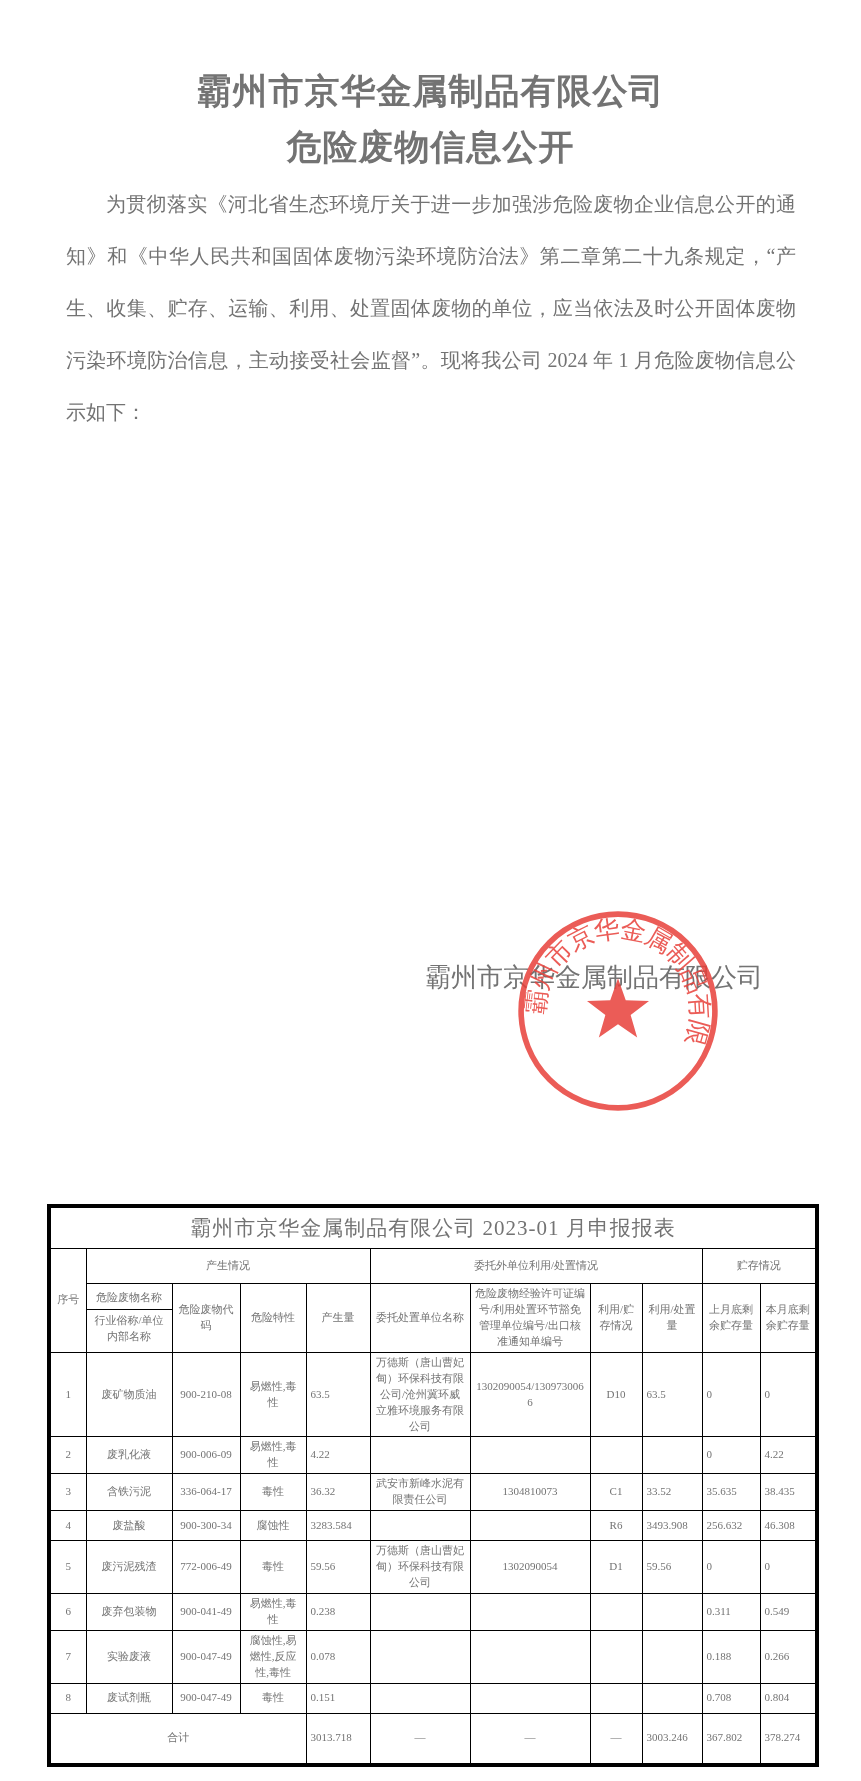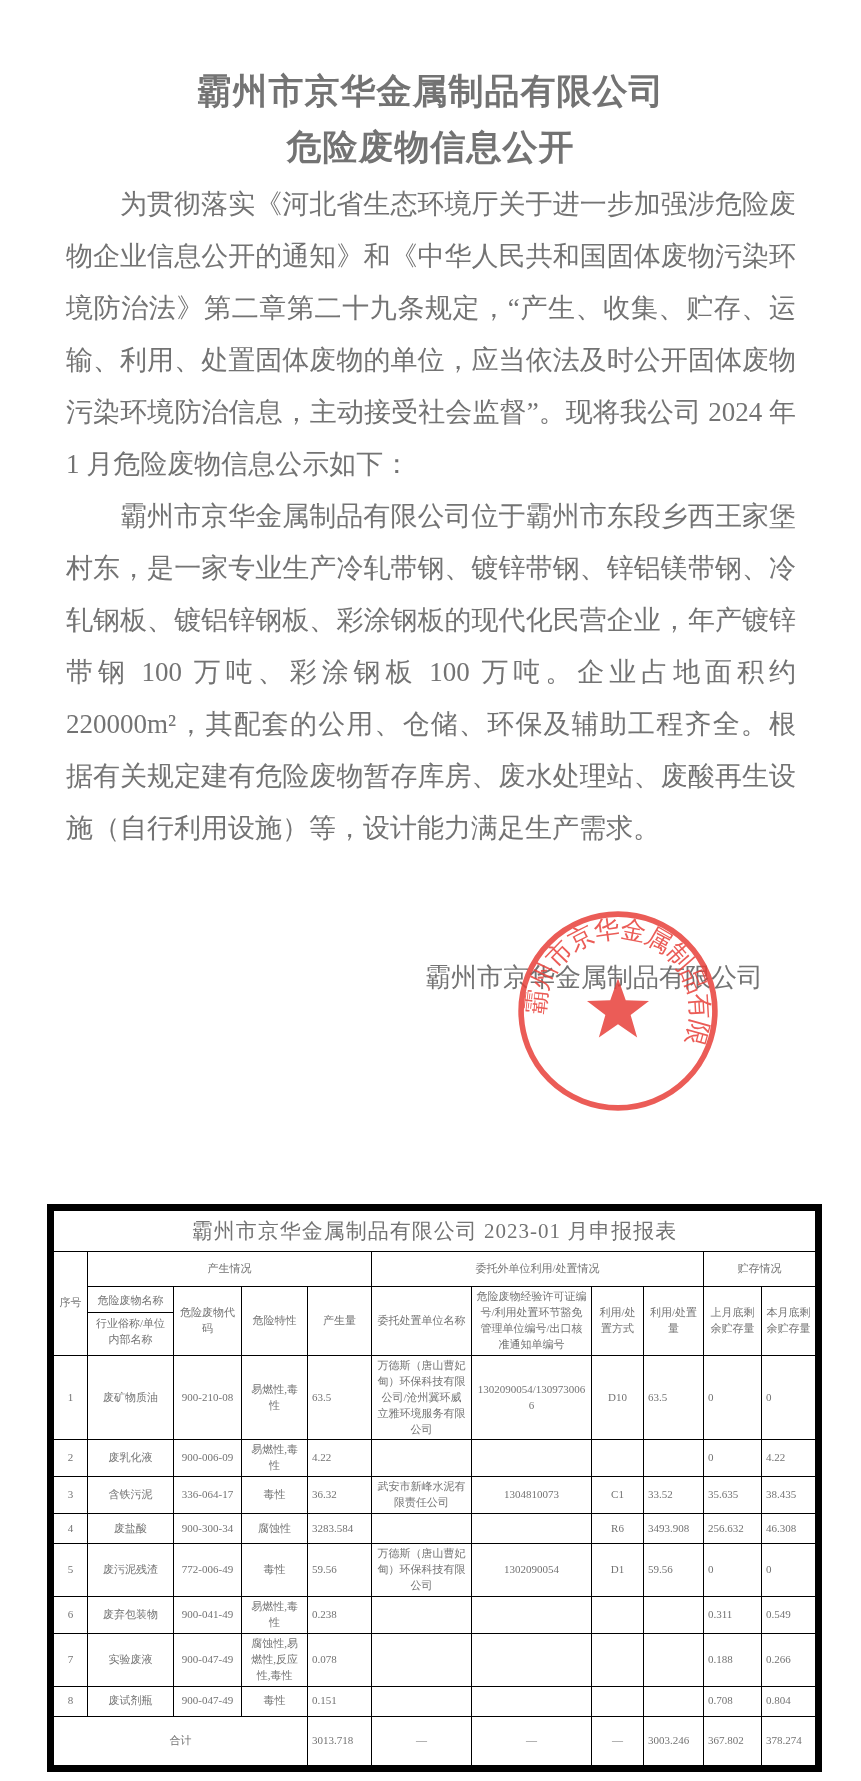--- a/index.html
+++ b/index.html
@@ -14,21 +14,21 @@
   }
   
   .doc-title{
     position:absolute;top:48px;left:0;width:100%;
     text-align:center;font-weight:700;
     font-size:35px;line-height:56px;letter-spacing:1px;
   }
   
   .doc-body{
     position:absolute;top:162px;left:66px;width:730px;
-    font-size:27px;line-height:52px;
+    font-size:20px;line-height:52px;
     text-align:justify;
   }
   .doc-body p{margin:0;text-indent:2em;}
   
   .signature{
     position:absolute;top:946px;right:98px;
     text-align:right;font-size:26px;line-height:32px;
     z-index:1;
   }
   .signature .sig-date{margin-top:28px;}
@@ -38,21 +38,21 @@
     width:204px;height:204px;
     z-index:2;opacity:.85;pointer-events:none;
   }
   
   .report-table-wrap{
     position:absolute;left:47px;top:1188px;width:768px;
   }
   table.report{
     width:768px;border-collapse:collapse;table-layout:fixed;
     font-size:11px;line-height:1.45;
-    border:7px solid #000000;
+    border:4px solid #000000;
   }
   table.report th,table.report td{
     border:1px solid #000;
     padding:2px 4px;
     vertical-align:middle;
     font-weight:400;
     word-break:break-all;
     overflow:hidden;
   }
   th.t-title{
@@ -82,21 +82,20 @@
 
 <div id="page">
 
   <div class="doc-title">
     <div>霸州市京华金属制品有限公司</div>
     <div>危险废物信息公开</div>
   </div>
 
   <div class="doc-body">
     <p>为贯彻落实《河北省生态环境厅关于进一步加强涉危险废物企业信息公开的通知》和《中华人民共和国固体废物污染环境防治法》第二章第二十九条规定，“产生、收集、贮存、运输、利用、处置固体废物的单位，应当依法及时公开固体废物污染环境防治信息，主动接受社会监督”。现将我公司 2024 年 1 月危险废物信息公示如下：</p>
-    <p>霸州市京华金属制品有限公司位于霸州市东段乡西王家堡村东，是一家专业生产冷轧带钢、镀锌带钢、锌铝镁带钢、冷轧钢板、镀铝锌钢板、彩涂钢板的现代化民营企业，年产镀锌带钢 100 万吨、彩涂钢板 100 万吨。企业占地面积约 220000m²，其配套的公用、仓储、环保及辅助工程齐全。根据有关规定建有危险废物暂存库房、废水处理站、废酸再生设施（自行利用设施）等，设计能力满足生产需求。</p>
   </div>
 
   <div class="signature">
     <div>霸州市京华金属制品有限公司</div>
   </div>
 
   <div class="seal">
     <svg width="204" height="204" viewBox="0 0 200 200">
       <circle cx="100" cy="100" r="95" fill="none" stroke="#e8403a" stroke-width="5.5"></circle>
       <polygon fill="#e8403a" points="100,68 107.6,89.5 130.4,90.1 112.4,104 118.8,125.9 100,113 81.2,125.9 87.6,104 69.6,90.1 92.4,89.5"></polygon>
@@ -137,21 +136,21 @@
         <tr>
           <th class="split">
             <div>危险废物名称</div>
             <div class="split-b">行业俗称/单位内部名称</div>
           </th>
           <th>危险废物代码</th>
           <th>危险特性</th>
           <th>产生量</th>
           <th>委托处置单位名称</th>
           <th>危险废物经验许可证编号/利用处置环节豁免管理单位编号/出口核准通知单编号</th>
-          <th>利用/处置方式</th>
+          <th>利用/贮存情况</th>
           <th>利用/处置量</th>
           <th>上月底剩余贮存量</th>
           <th>本月底剩余贮存量</th>
         </tr>
       </thead>
       <tbody id="table-body">
           <tr>
             <td class="c-center">1</td>
             <td class="c-left">废矿物质油</td>
             <td class="c-center">900-210-08</td>

